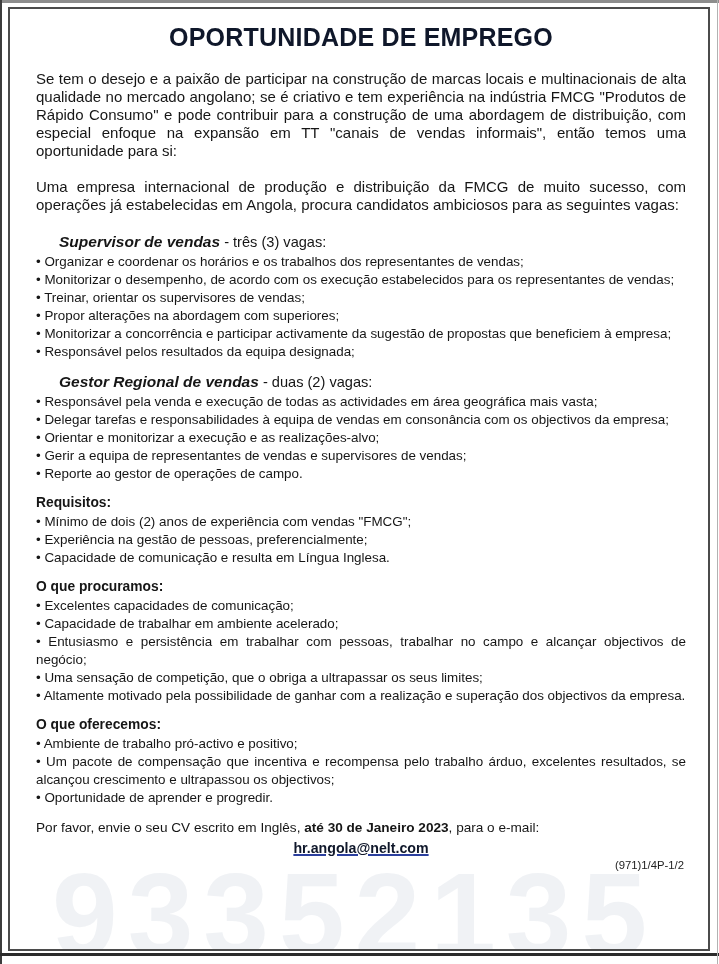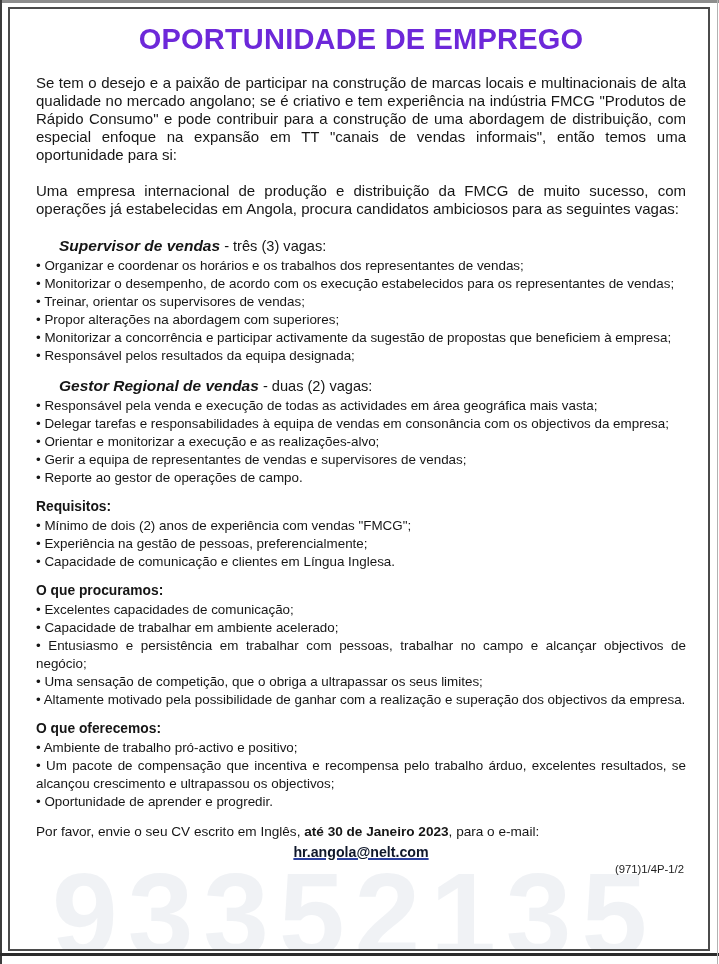--- a/index.html
+++ b/index.html
@@ -18,22 +18,22 @@
     position:absolute;left:8px;top:7px;right:9px;bottom:13px;
     border:2px solid #4b4b4b;background:#fff;overflow:hidden;
   }
   .watermark{
     position:absolute;left:42px;bottom:-34px;z-index:0;
     font-size:118px;font-weight:700;letter-spacing:10px;white-space:nowrap;
     color:rgba(110,125,160,0.10);user-select:none;
   }
   .content{position:relative;z-index:1;padding:8px 22px 0 26px;}
   .title{
-    font-size:29px;font-weight:700;text-align:center;margin:6px 0 4px;
-    letter-spacing:0.2px;color:#6d28d9;
+    font-size:25px;font-weight:700;text-align:center;margin:6px 0 4px;
+    letter-spacing:0.2px;color:#0f172a;
   }
   .para{font-size:15px;line-height:18px;text-align:justify;margin:18px 0;}
   .doc-section{margin:9px 0 8px;}
   .role-heading{margin:11px 0 1px;line-height:20px;}
   .role-name{font-weight:700;font-style:italic;font-size:15.5px;margin-left:23px;}
   .role-rest{font-weight:400;font-size:14.6px;}
   .plain-heading{font-weight:700;font-size:13.8px;margin:10px 0 1px;line-height:19px;}
   .bullet{font-size:13.4px;line-height:18px;text-align:justify;}
   .cv-line{font-size:13.6px;line-height:19px;margin:11px 0 0;}
   .cv-bold{font-weight:700;}
@@ -79,21 +79,21 @@
           <div class="bullet">• Responsável pela venda e execução de todas as actividades em área geográfica mais vasta;</div>
           <div class="bullet">• Delegar tarefas e responsabilidades à equipa de vendas em consonância com os objectivos da empresa;</div>
           <div class="bullet">• Orientar e monitorizar a execução e as realizações-alvo;</div>
           <div class="bullet">• Gerir a equipa de representantes de vendas e supervisores de vendas;</div>
           <div class="bullet">• Reporte ao gestor de operações de campo.</div>
         </section>
         <section class="doc-section">
           <div class="plain-heading"><span class="">Requisitos:</span></div>
           <div class="bullet">• Mínimo de dois (2) anos de experiência com vendas "FMCG";</div>
           <div class="bullet">• Experiência na gestão de pessoas, preferencialmente;</div>
-          <div class="bullet">• Capacidade de comunicação e clientes em Língua Inglesa.</div>
+          <div class="bullet">• Capacidade de comunicação e resulta em Língua Inglesa.</div>
         </section>
         <section class="doc-section">
           <div class="plain-heading"><span class="">O que procuramos:</span></div>
           <div class="bullet">• Excelentes capacidades de comunicação;</div>
           <div class="bullet">• Capacidade de trabalhar em ambiente acelerado;</div>
           <div class="bullet">• Entusiasmo e persistência em trabalhar com pessoas, trabalhar no campo e alcançar objectivos de negócio;</div>
           <div class="bullet">• Uma sensação de competição, que o obriga a ultrapassar os seus limites;</div>
           <div class="bullet">• Altamente motivado pela possibilidade de ganhar com a realização e superação dos objectivos da empresa.</div>
         </section>
         <section class="doc-section">

